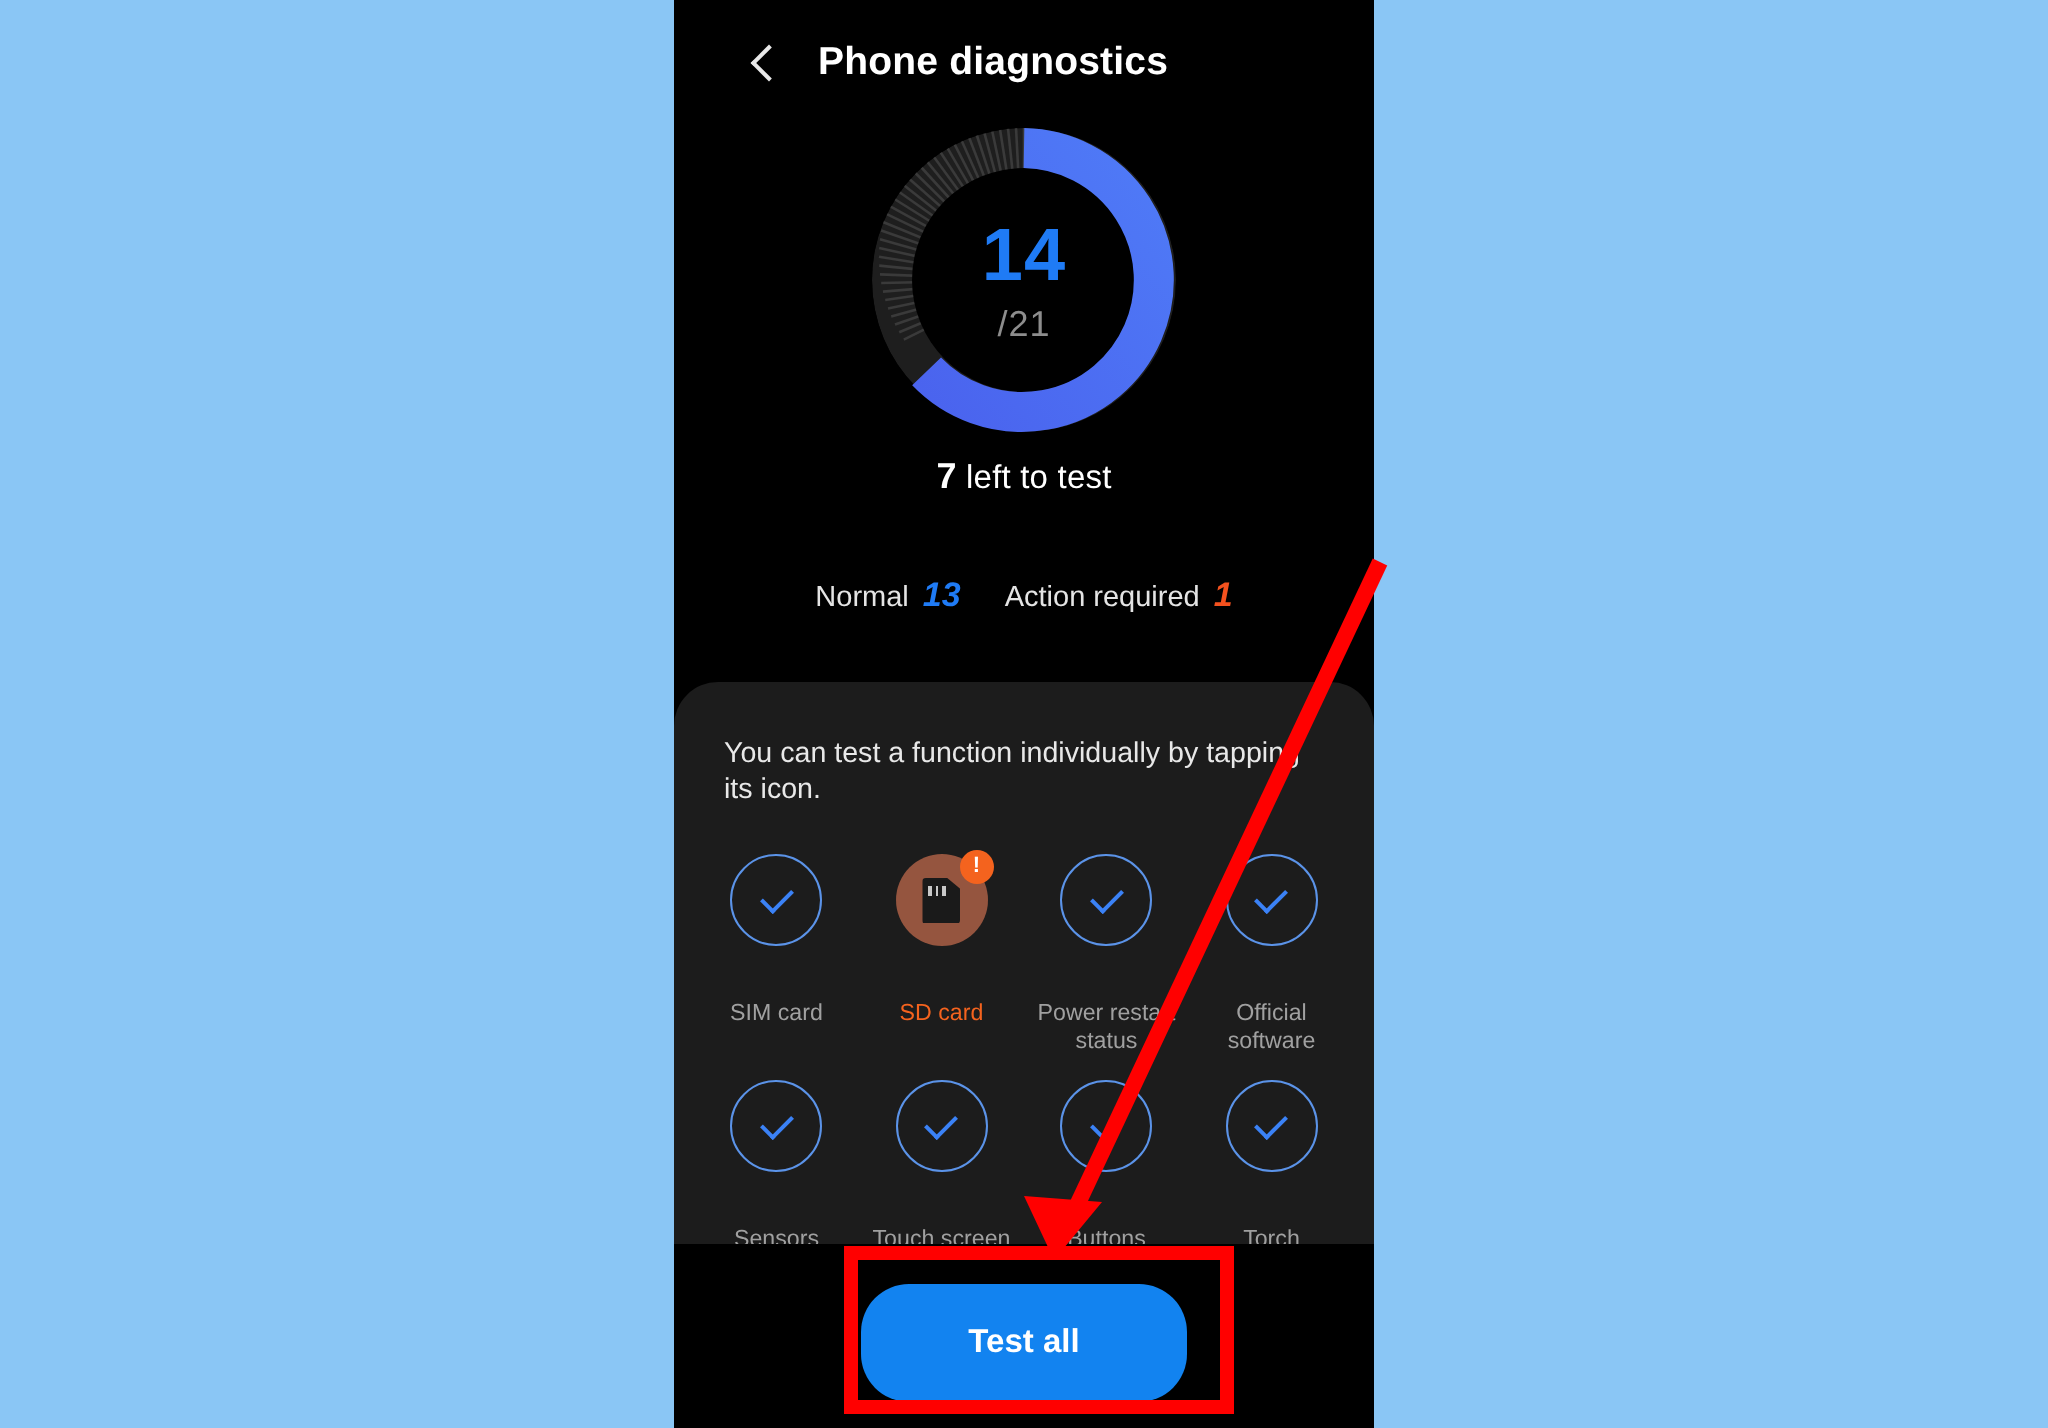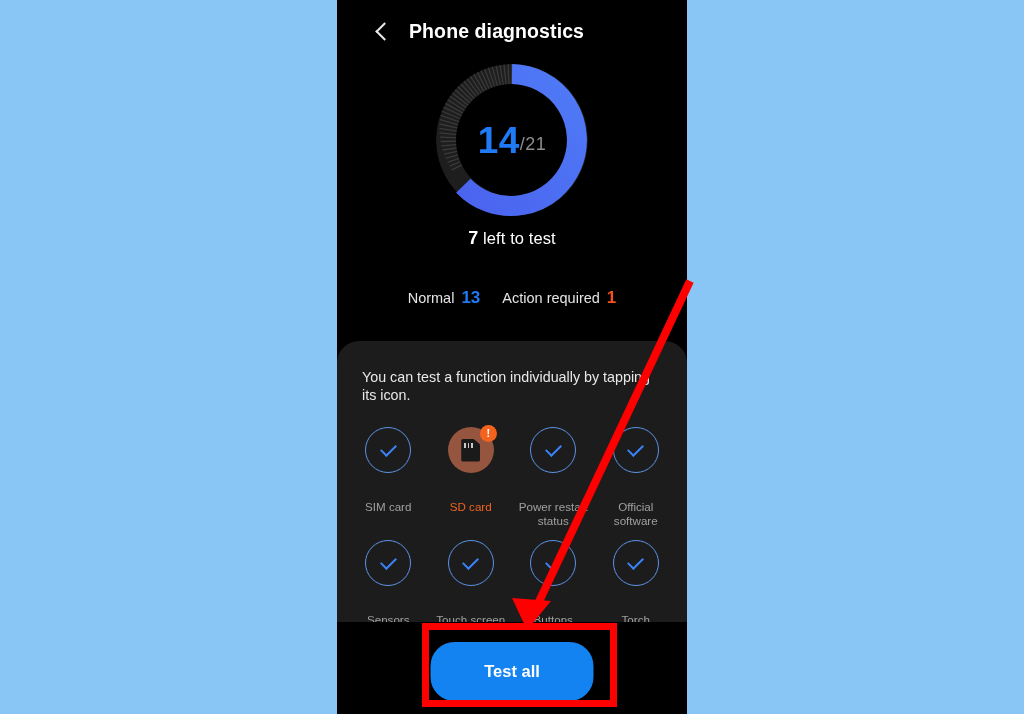--- a/index.html
+++ b/index.html
@@ -42,21 +42,21 @@
 
   
   .donut-wrap{
     position:absolute;left:0;top:55px;width:350px;height:170px;
     display:flex;align-items:center;justify-content:center;
   }
   .donut{position:relative;width:168px;height:168px;}
   .donut svg{position:absolute;left:0;top:0;}
   .donut-center{
     position:absolute;left:0;top:0;width:168px;height:168px;
-    display:flex;flex-direction:row;align-items:center;justify-content:center;
+    display:flex;flex-direction:column;align-items:center;justify-content:center;
   }
   .donut-num{
     color:#1f7bf5;font-size:37px;font-weight:bold;line-height:1;
     letter-spacing:.5px;
   }
   .donut-den{
     color:#8d8d8d;font-size:18px;line-height:1;margin-top:7px;
     letter-spacing:.5px;
   }
 
@@ -70,21 +70,21 @@
     position:absolute;top:252px;left:0;width:350px;text-align:center;
     color:#9a9a9a;font-size:12.5px;
   }
   .stats{
     position:absolute;top:288px;left:0;width:350px;
     display:flex;align-items:center;justify-content:center;gap:22px;
     font-size:14.5px;
   }
   .stat{display:flex;align-items:baseline;gap:7px;}
   .stat-label{color:#e4e4e4;}
-  .stat-val{font-size:17px;font-weight:bold;}
+  .stat-val{font-size:17px;font-weight:bold;font-style:italic;}
   .stat-val.normal{color:#1f7bf5;}
   .stat-val.action{color:#f4511e;}
 
   
   .card{
     position:absolute;left:337px;top:341px;width:350px;height:373px;
     background:#1c1c1c;border-radius:22px 22px 0 0;
     overflow:hidden;
   }
   .card-note{

